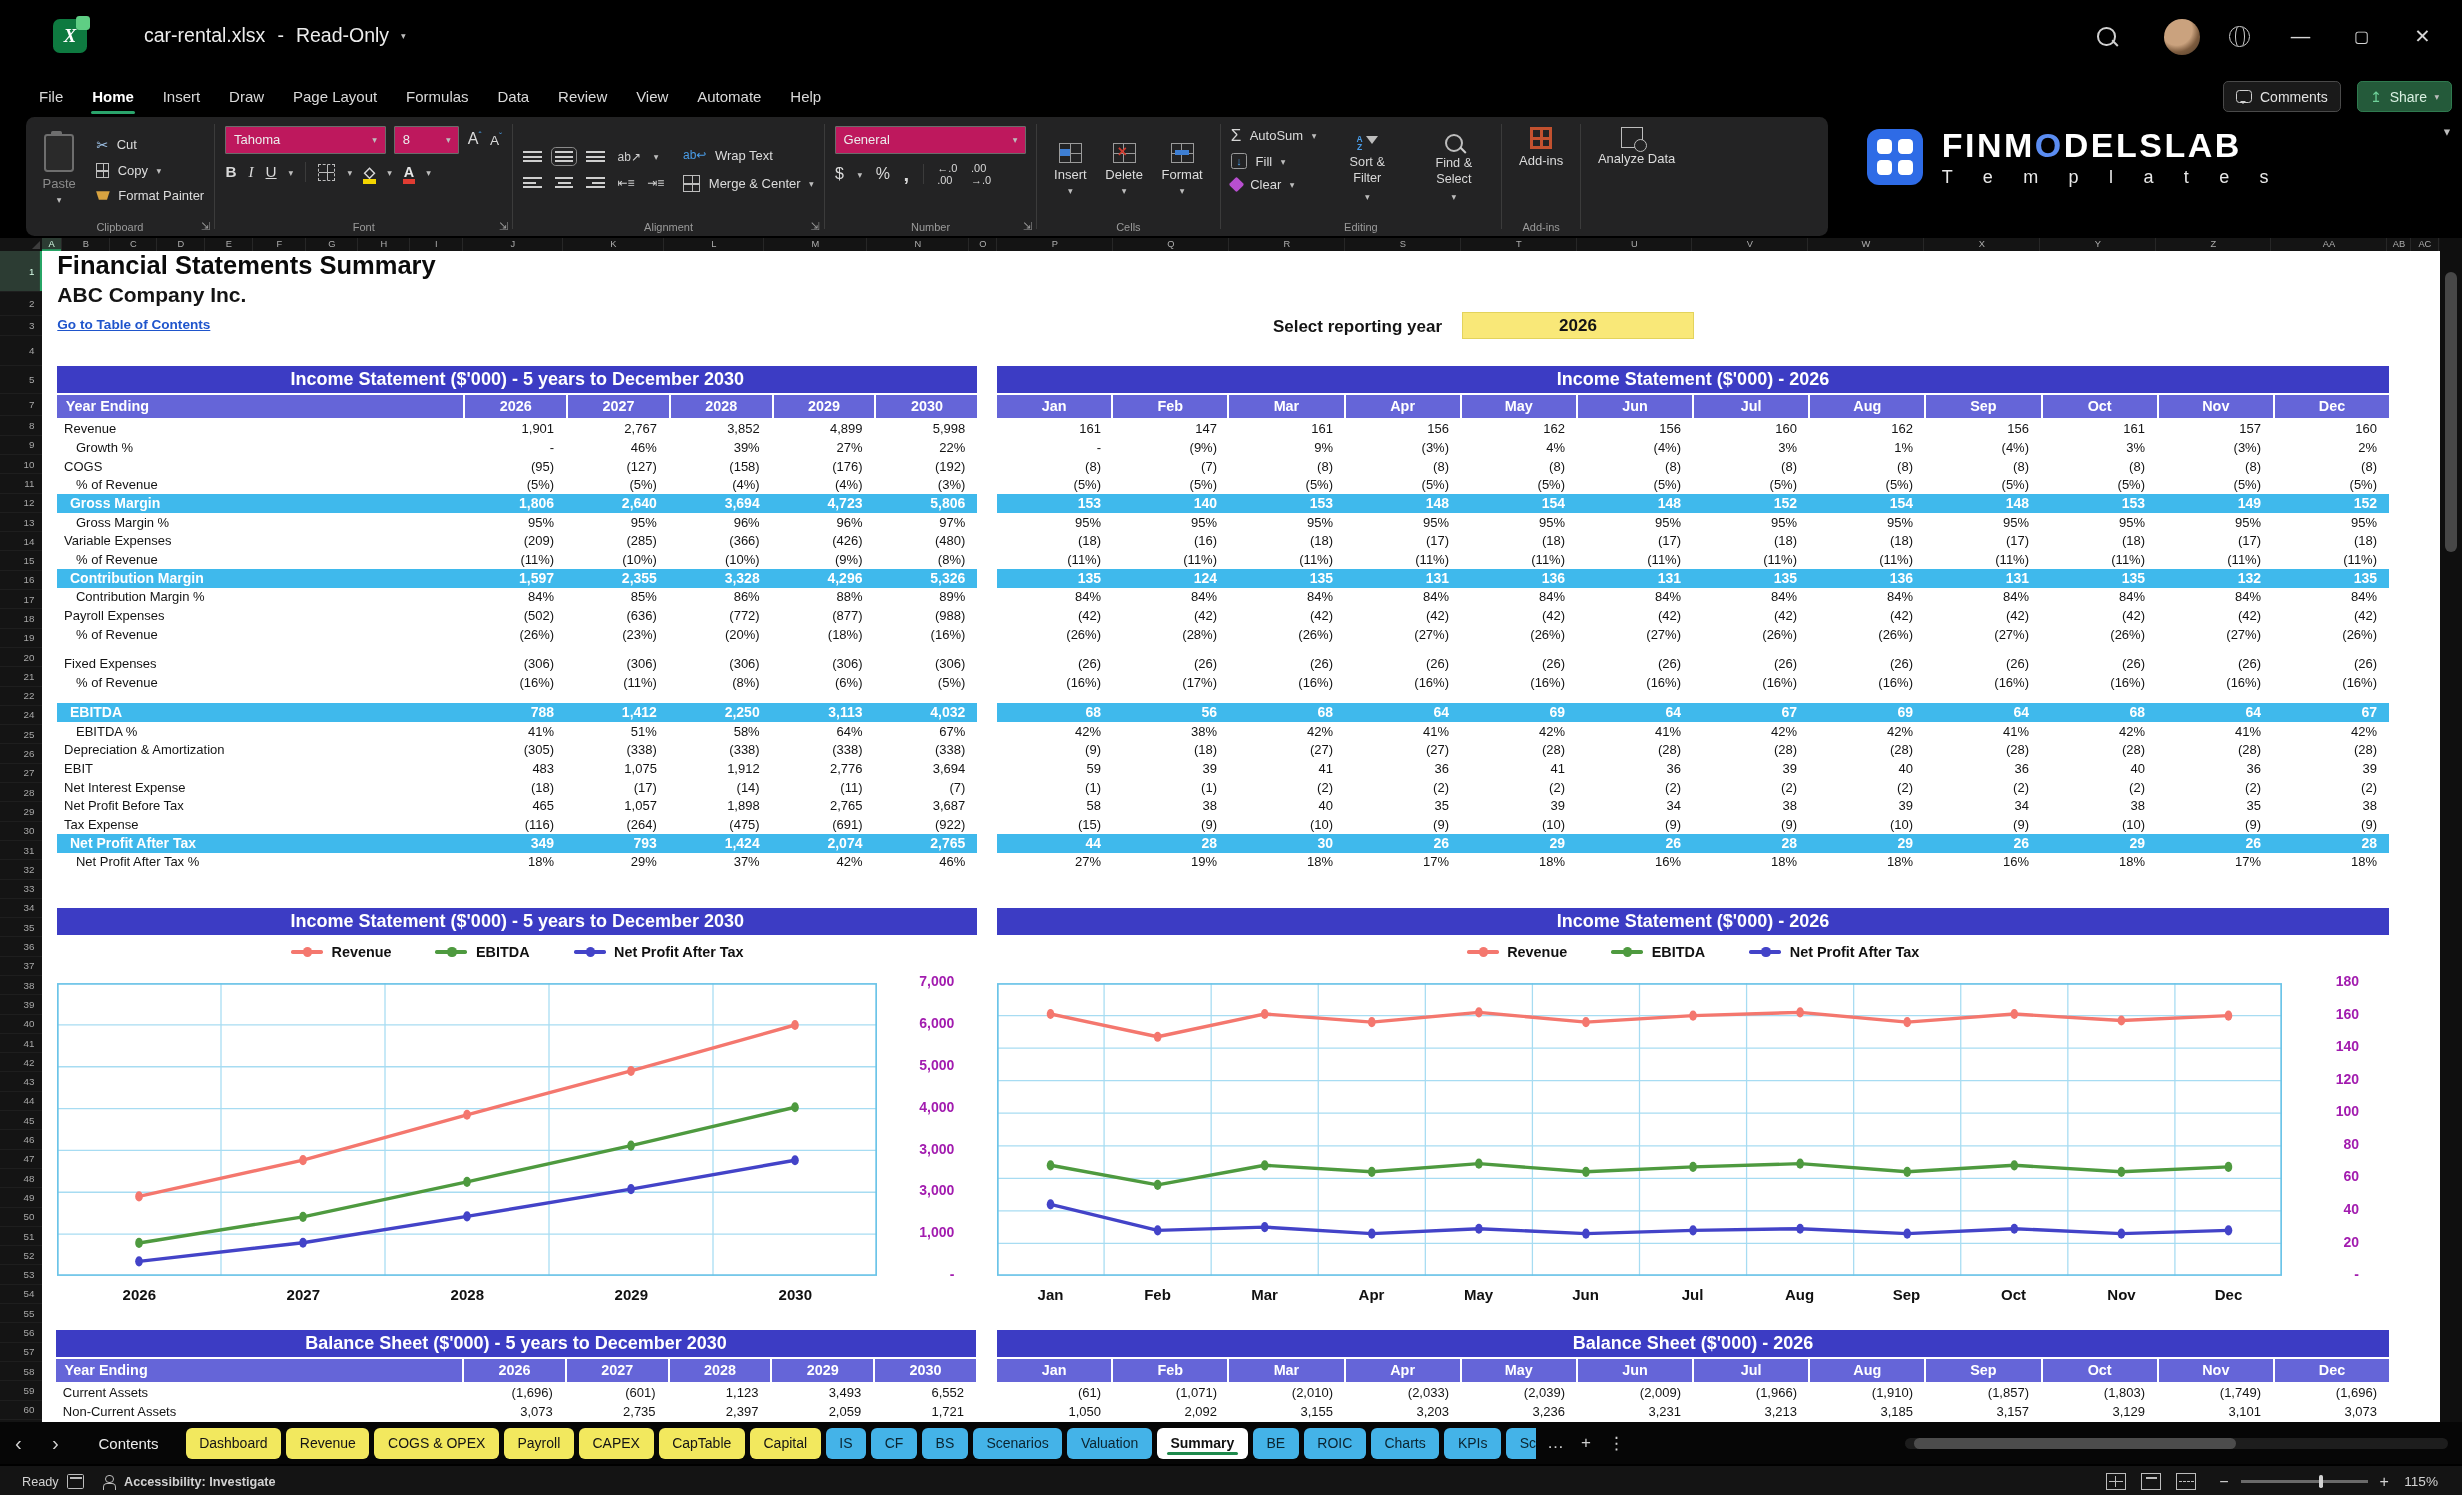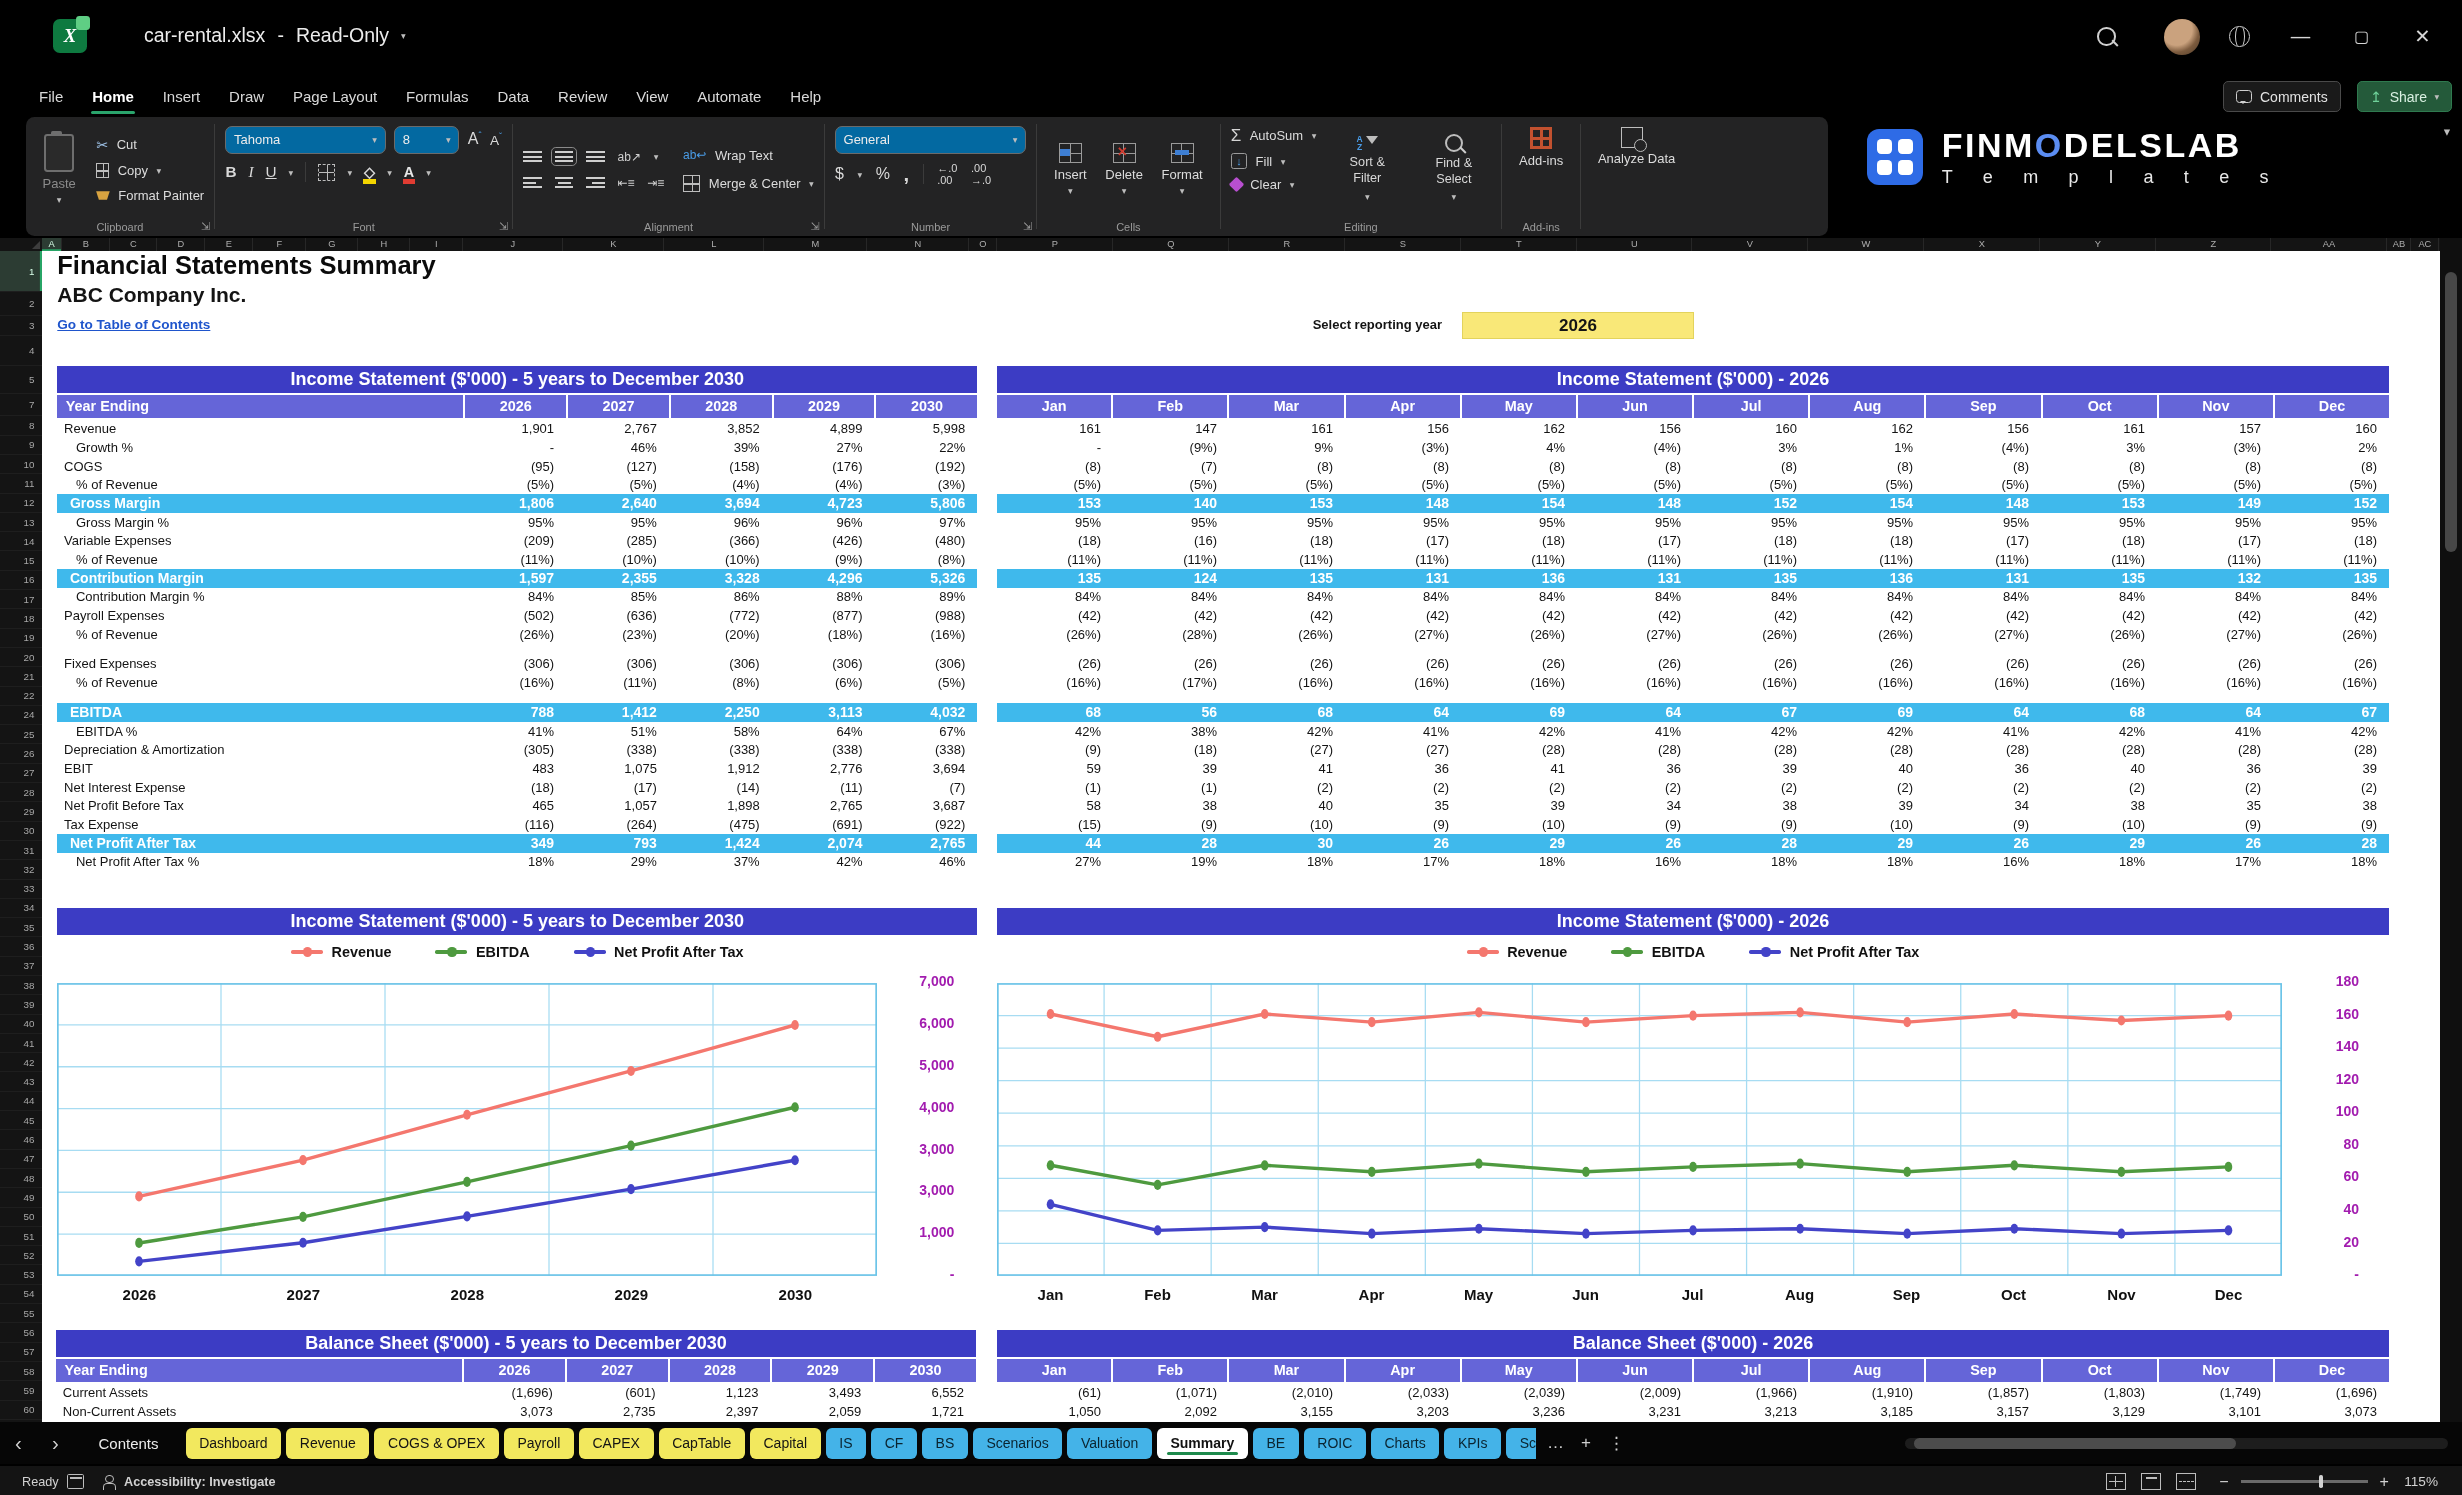--- a/index.html
+++ b/index.html
@@ -33,21 +33,21 @@
   #ribbon{position:absolute;left:25.5px;top:117px;width:1802px;height:119px;background:#232324;border-radius:8.5px;display:flex;color:#d9d9d9;}
   .rgroup{position:relative;display:flex;padding:8.5px 10.2px 22px;}
   .rg-label{position:absolute;bottom:3.4px;left:0;right:0;text-align:center;color:#9a9a9a;font-size:11px;}
   .rg-launch{position:absolute;right:4.2px;bottom:3.4px;color:#9a9a9a;font-size:11px;}
   .rsep{width:0.8px;background:#3b3b3b;margin:6.8px 0;}
   .rcol{display:flex;flex-direction:column;gap:6px;}
   .rrow{display:flex;align-items:center;gap:8.5px;}
   .rlabel{font-size:13px;color:#dcdcdc;white-space:nowrap;}
   .dim{color:#8b8b8b;}
   .chev{font-size:9.3px;color:#bdbdbd;}
-  .rbox{background:#0369a1;border:0.8px solid #6b6b6b;border-radius:7px;display:flex;align-items:center;justify-content:space-between;padding:0 7.6px;height:26px;font-size:13px;color:#ececec;}
+  .rbox{background:#be185d;border:0.8px solid #6b6b6b;border-radius:1px;display:flex;align-items:center;justify-content:space-between;padding:0 7.6px;height:26px;font-size:13px;color:#ececec;}
   .bigbtn{display:flex;flex-direction:column;align-items:center;gap:3.4px;padding:1.7px 6.8px;}
   .paste-icon{width:25.5px;height:34px;border:2.5px solid #6e6e6e;border-radius:3.4px;position:relative;background:#2a2a2a;}
   .paste-icon::after{content:"";position:absolute;left:5.1px;top:-5.1px;width:10.2px;height:5.1px;background:#6e6e6e;border-radius:1.7px;}
   .fp-icon{width:13.6px;height:8.5px;background:#d8a340;clip-path:polygon(0 0,100% 0,80% 100%,20% 100%);position:relative;}
   .bars{width:18.7px;display:flex;flex-direction:column;gap:2.5px;}
   .bars i{display:block;height:2.1px;background:#cfcfcf;}
   .bars.sel{outline:1.3px solid #8a8a8a;outline-offset:3.4px;border-radius:0.8px;}
   .bars.l i:nth-child(2){width:70%;} .bars.c i:nth-child(2){width:70%;margin:0 auto;} .bars.r i:nth-child(2){width:70%;margin-left:auto;}
   .ab-glyph{font-size:12px;color:#cfcfcf;}
   .ualine{display:inline-block;position:relative;font-weight:bold;font-size:14.4px;}
@@ -92,21 +92,21 @@
   .rown{color:#a8a8a8;font-size:9.8px;box-sizing:border-box;border-bottom:0.8px solid #1e1e1e;display:flex;align-items:center;justify-content:flex-end;padding-right:7.6px;}
   .rown.sel{background:#2c3c33;color:#d9ffe9;box-shadow:inset -2.1px 0 0 #27a566;}
   #vscroll{position:absolute;left:2440px;top:238px;width:22px;height:1184px;background:#0f0f0f;}
   #vthumb{position:absolute;left:5.1px;top:34px;width:12px;height:280px;background:#474747;border-radius:6px;}
 
   
   #sheet{position:absolute;left:42px;top:251px;width:2398px;height:1171px;background:#fff;overflow:hidden;color:#141414;}
   #sheet-title{position:absolute;left:15.3px;top:0;font-size:25.5px;font-weight:bold;color:#0b0b0b;}
   #sheet-company{position:absolute;left:15.3px;top:32px;font-size:21px;font-weight:bold;}
   #sheet-link{position:absolute;left:15.3px;top:66px;font-size:13.6px;font-weight:bold;color:#1f55cc;text-decoration:underline;}
-  #selector-label{position:absolute;left:1103px;top:66px;width:297px;text-align:right;font-weight:bold;font-size:13px;}
+  #selector-label{position:absolute;left:1103px;top:66px;width:297px;text-align:right;font-weight:bold;font-size:17px;}
   #selector-cell{position:absolute;left:1420px;top:61px;width:232px;height:27px;background:#f9e878;border:0.8px solid #e3d35c;box-sizing:border-box;display:flex;align-items:center;justify-content:center;font-weight:bold;font-size:17px;}
 
   
   .fin-table{position:absolute;font-size:13px;}
   #t-is-annual{left:15.3px;top:115px;width:920px;}
   #t-is-monthly{left:955px;top:115px;width:1392px;}
   #t-bs-annual{left:14px;top:1079px;width:920px;}
   #t-bs-monthly{left:955px;top:1079px;width:1392px;}
   .ft-title{height:27px;background:#3c3cc4;color:#fff;font-weight:bold;font-size:18px;display:flex;align-items:center;justify-content:center;}
   .ft-head{display:flex;height:23px;background:#6565d8;color:#fff;font-weight:bold;font-size:14.4px;margin:1.7px 0;}

